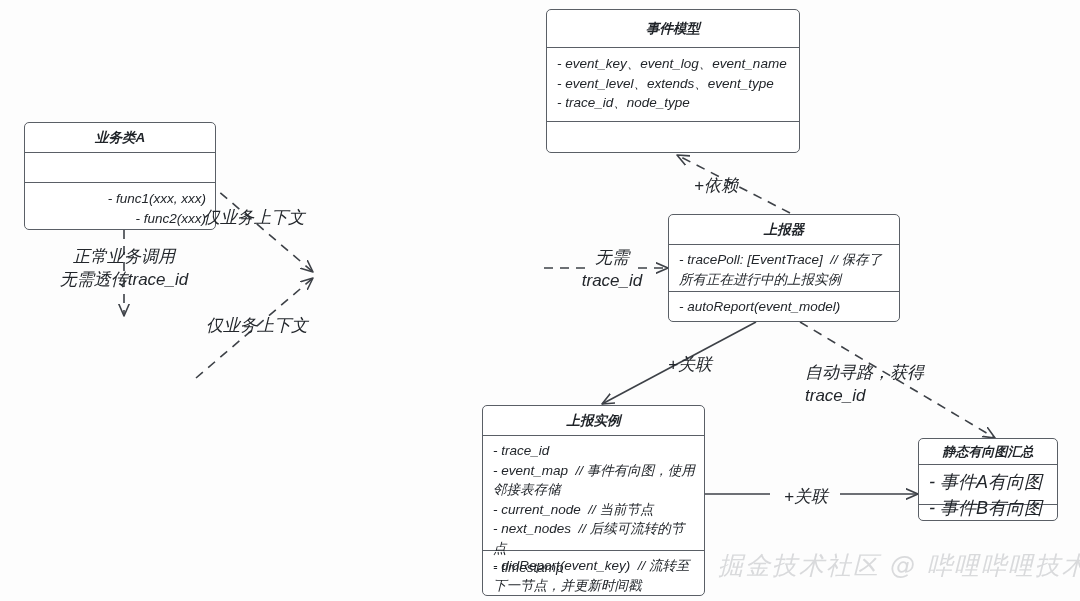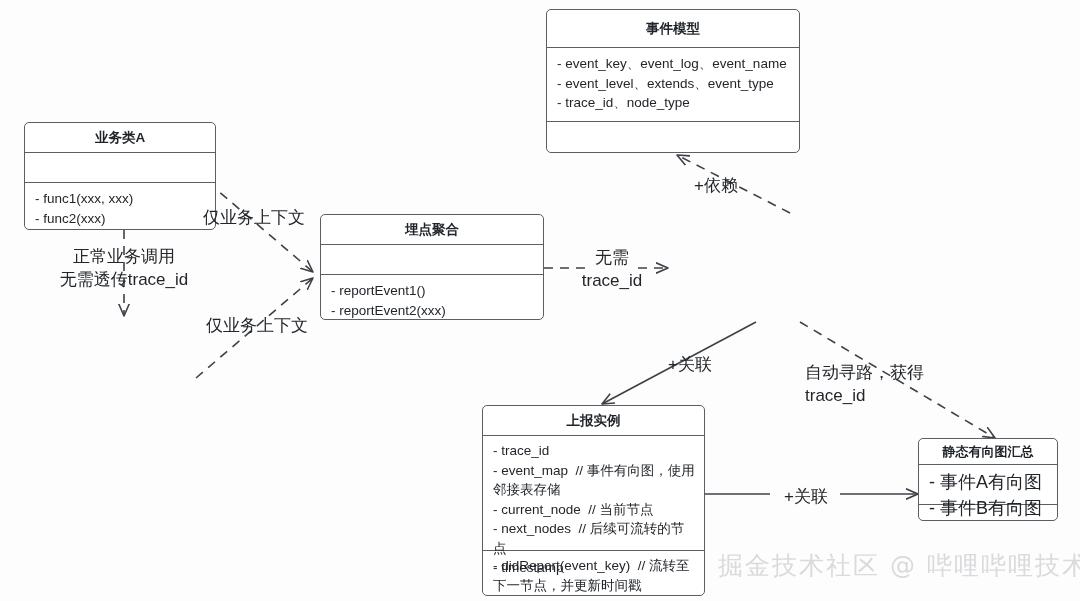--- a/index.html
+++ b/index.html
@@ -7,20 +7,21 @@
     padding: 0;
     background: #ffffff;
   }
   #canvas {
     position: relative;
     width: 1080px;
     height: 601px;
     background: #fdfdfd;
     font-family: "Liberation Sans", "DejaVu Sans", sans-serif;
     overflow: hidden;
+    font-style: italic;
   }
   #edge-layer {
     position: absolute;
     left: 0;
     top: 0;
     width: 1080px;
     height: 601px;
     pointer-events: none;
   }
   .uml-class {
@@ -132,36 +133,37 @@
       <div class="uml-row">- event_key、event_log、event_name</div>
       <div class="uml-row">- event_level、extends、event_type</div>
       <div class="uml-row">- trace_id、node_type</div>
     </div>
     <div class="uml-compartment empty" style="height:30px;"></div>
   </div>
 
   <div class="uml-class" style="left:24px; top:122px; width:192px; height:108px;">
     <div class="uml-title" style="height:30px;">业务类A</div>
     <div class="uml-compartment divider empty" style="height:30px;"></div>
-    <div class="uml-compartment" style="height:46px;">
+    <div class="uml-compartment" style="height:46px;text-align:right;">
       <div class="uml-row">- func1(xxx, xxx)</div>
       <div class="uml-row">- func2(xxx)</div>
     </div>
   </div>
 
 
-  <div class="uml-class" style="left:320px; top:214px; width:224px; height:106px;">
-    <div class="uml-title" style="height:30px;">埋点聚合</div>
-    <div class="uml-compartment divider empty" style="height:30px;"></div>
-    <div class="uml-compartment" style="height:44px;">
-      <div class="uml-row">- reportEvent1()</div>
-      <div class="uml-row">- reportEvent2(xxx)</div>
-    </div>
-  </div>
-
+
+  <div class="uml-class" style="left:668px; top:214px; width:232px; height:108px;">
+    <div class="uml-title" style="height:30px;">上报器</div>
+    <div class="uml-compartment divider" style="height:47px; padding-top:5px;">
+      <div class="uml-row">- tracePoll: [EventTrace]  // 保存了所有正在进行中的上报实例</div>
+    </div>
+    <div class="uml-compartment" style="height:29px; padding-top:5px;">
+      <div class="uml-row">- autoReport(event_model)</div>
+    </div>
+  </div>
 
   <div class="uml-class" style="left:482px; top:405px; width:223px; height:191px;">
     <div class="uml-title" style="height:30px;">上报实例</div>
     <div class="uml-compartment divider" style="height:115px; padding-top:5px;">
       <div class="uml-row">- trace_id</div>
       <div class="uml-row">- event_map  // 事件有向图，使用邻接表存储</div>
       <div class="uml-row">- current_node  // 当前节点</div>
       <div class="uml-row">- next_nodes  // 后续可流转的节点</div>
       <div class="uml-row">- timestamp</div>
     </div>

